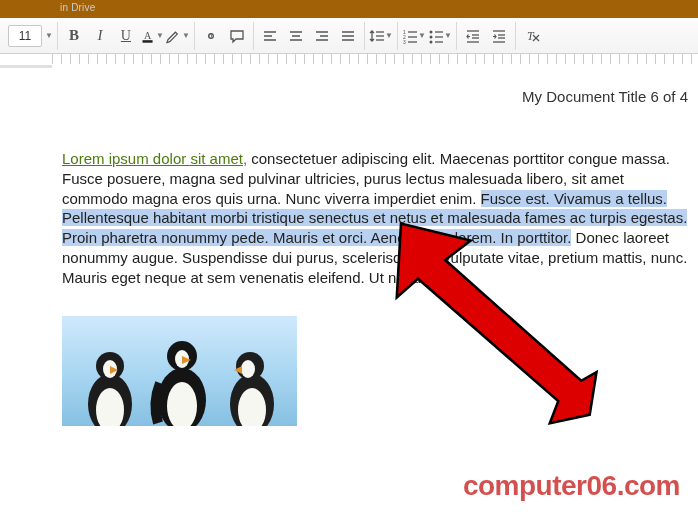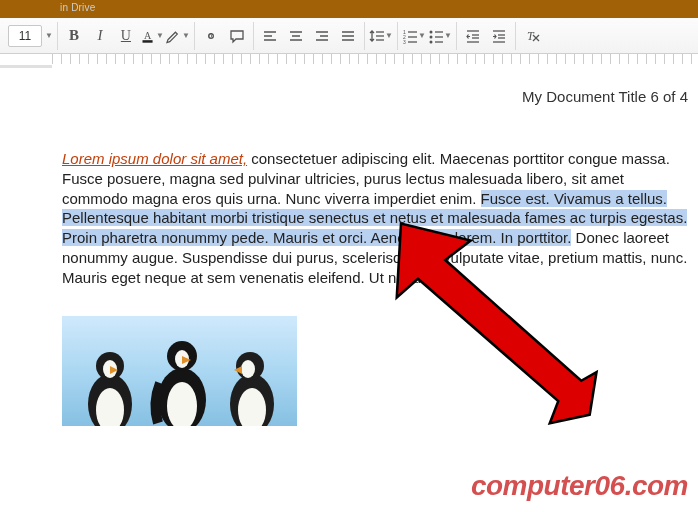--- a/index.html
+++ b/index.html
@@ -103,23 +103,22 @@
     color: #333;
     margin-bottom: 44px;
     padding-right: 2px;
   }
   .body-p {
     font-size: 15px;
     line-height: 1.32;
     color: #222;
   }
   .link-text {
-    color: #c2410c;
+    color: #4d7c0f;
     text-decoration: underline;
-    font-style: italic;
   }
   .sel {
     background: #b9d1f0;
   }
   .embed-image {
     margin-top: 28px;
     width: 235px;
     height: 110px;
     overflow: hidden;
     position: relative;
@@ -130,25 +129,24 @@
     bottom: 0;
   }
   .arrow-wrap {
     position: absolute;
     left: 382px;
     top: 200px;
     pointer-events: none;
   }
   .watermark {
     position: absolute;
-    right: 10px;
+    right: 18px;
     bottom: 10px;
     font-family: "Trebuchet MS", Arial, sans-serif;
     font-size: 28px;
-    font-style: italic;
     font-weight: bold;
     color: rgba(200, 30, 30, 0.78);
     letter-spacing: -0.5px;
     text-shadow: 0 1px 0 rgba(255,255,255,0.5);
   }
   svg { display: block; }
   .fmt-b { font-weight: bold; font-family: "Times New Roman", serif; font-size: 15px; }
   .fmt-i { font-style: italic; font-family: "Times New Roman", serif; font-size: 15px; }
   .fmt-u { text-decoration: underline; font-family: "Times New Roman", serif; font-size: 14px; }
 </style>

